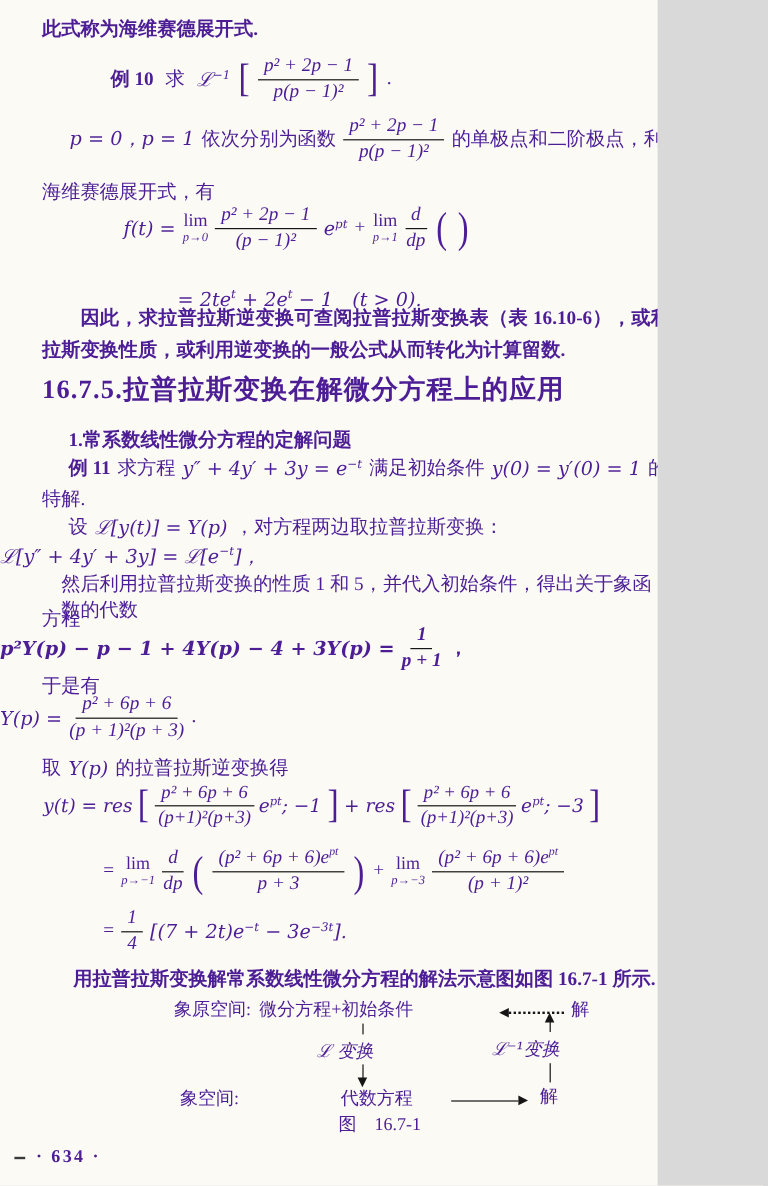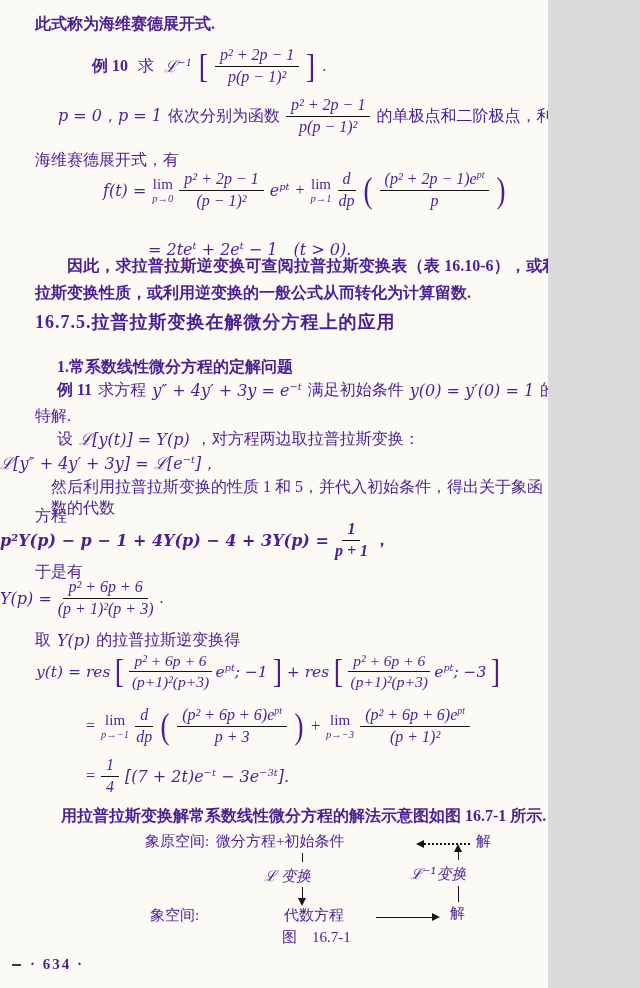--- a/index.html
+++ b/index.html
@@ -18,21 +18,21 @@
   .frac{display:inline-flex;flex-direction:column;align-items:center;line-height:1.18;text-align:center;font-style:italic;}
   .frac .fn{padding:0 5px 1px;border-bottom:1.5px solid #151515;}
   .frac .fd{padding-top:1px;}
   .lim{display:inline-flex;flex-direction:column;align-items:center;line-height:1;}
   .lim .lw{font-style:normal;font-size:15px;}
   .lim .ls{font-size:10.5px;font-style:italic;margin-top:2px;}
   .bk{font-size:33px;font-weight:400;line-height:.9;font-style:normal;transform:scaleX(.85);}
   .bp{font-size:36px;font-weight:400;line-height:.9;font-style:normal;transform:scaleX(.75);}
   sup{font-size:.62em;line-height:0;}
   .para{width:572px;line-height:27px;text-indent:2em;text-align:justify;}
-  .heading{font-size:18px;font-weight:bold;letter-spacing:1px;}
+  .heading{font-size:22px;font-weight:bold;letter-spacing:1px;}
   .diagram{font-size:15px;}
   .arrow-h{position:absolute;border-top:1.6px solid #151515;}
   .dotted{border-top-style:dotted;border-top-width:2px;}
   .head-left::before{content:"";position:absolute;left:-8px;top:-5.5px;width:0;height:0;
     border-top:4.5px solid transparent;border-bottom:4.5px solid transparent;border-right:8px solid #151515;}
   .head-right::after{content:"";position:absolute;right:-8px;top:-5.5px;width:0;height:0;
     border-top:4.5px solid transparent;border-bottom:4.5px solid transparent;border-left:8px solid #151515;}
   .arrow-v{position:absolute;border-left:1.6px solid #151515;width:0;}
   .head-down::after{content:"";position:absolute;bottom:-7px;left:-5.2px;width:0;height:0;
     border-left:4.5px solid transparent;border-right:4.5px solid transparent;border-top:8px solid #151515;}
@@ -87,24 +87,20 @@
     <span class="cn">+</span>
     <span class="lim">
       <span class="lw">lim</span>
       <span class="ls">p→1</span>
     </span>
     <span class="frac">
       <span class="fn">d</span>
       <span class="fd">dp</span>
     </span>
     <span class="bp">(</span>
-    <span class="frac">
-      <span class="fn"><span>(p² + 2p − 1)e</span><sup>pt</sup></span>
-      <span class="fd">p</span>
-    </span>
     <span class="bp">)</span>
   </div>
 
   <div class="abs mi" style="top:240px;left:148px;"><span>= 2te</span><sup>t</sup><span> + 2e</span><sup>t</sup><span> − 1　(t &gt; 0).</span></div>
 
   <div class="abs para b" style="top:252px;left:35px;">因此，求拉普拉斯逆变换可查阅拉普拉斯变换表（表 16.10-6），或利用拉普拉斯变换性质，或利用逆变换的一般公式从而转化为计算留数.</div>
 
   <div class="abs heading" style="top:310px;left:35px;"><span>16.7.5.</span><span>拉普拉斯变换在解微分方程上的应用</span></div>
 
   <div class="abs b" style="top:357px;left:57px;">1.常系数线性微分方程的定解问题</div>

